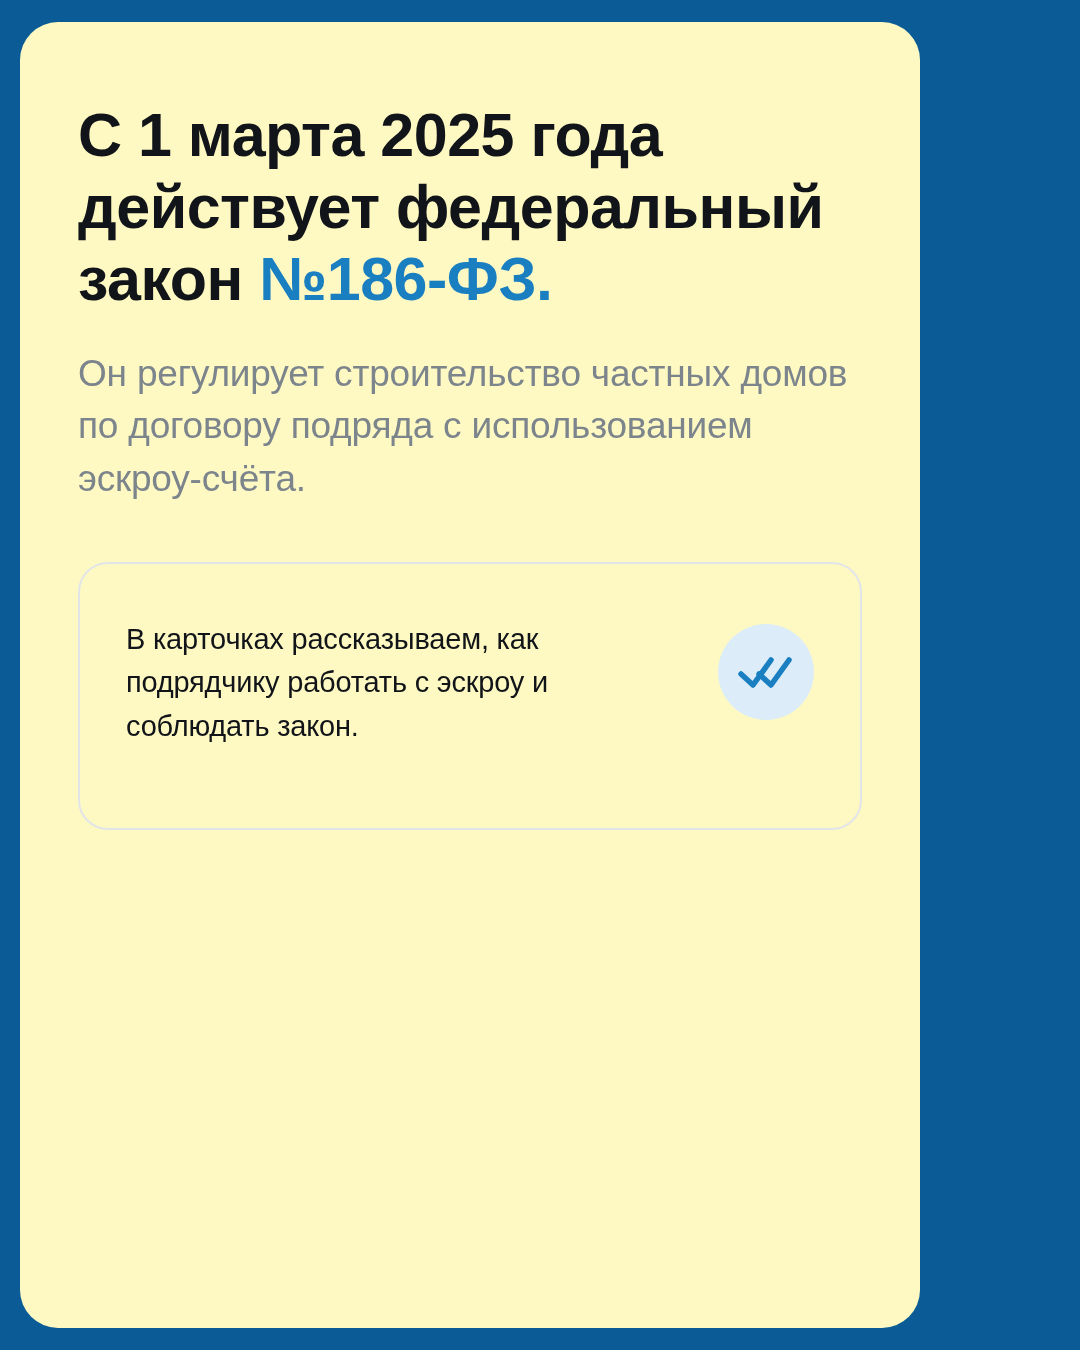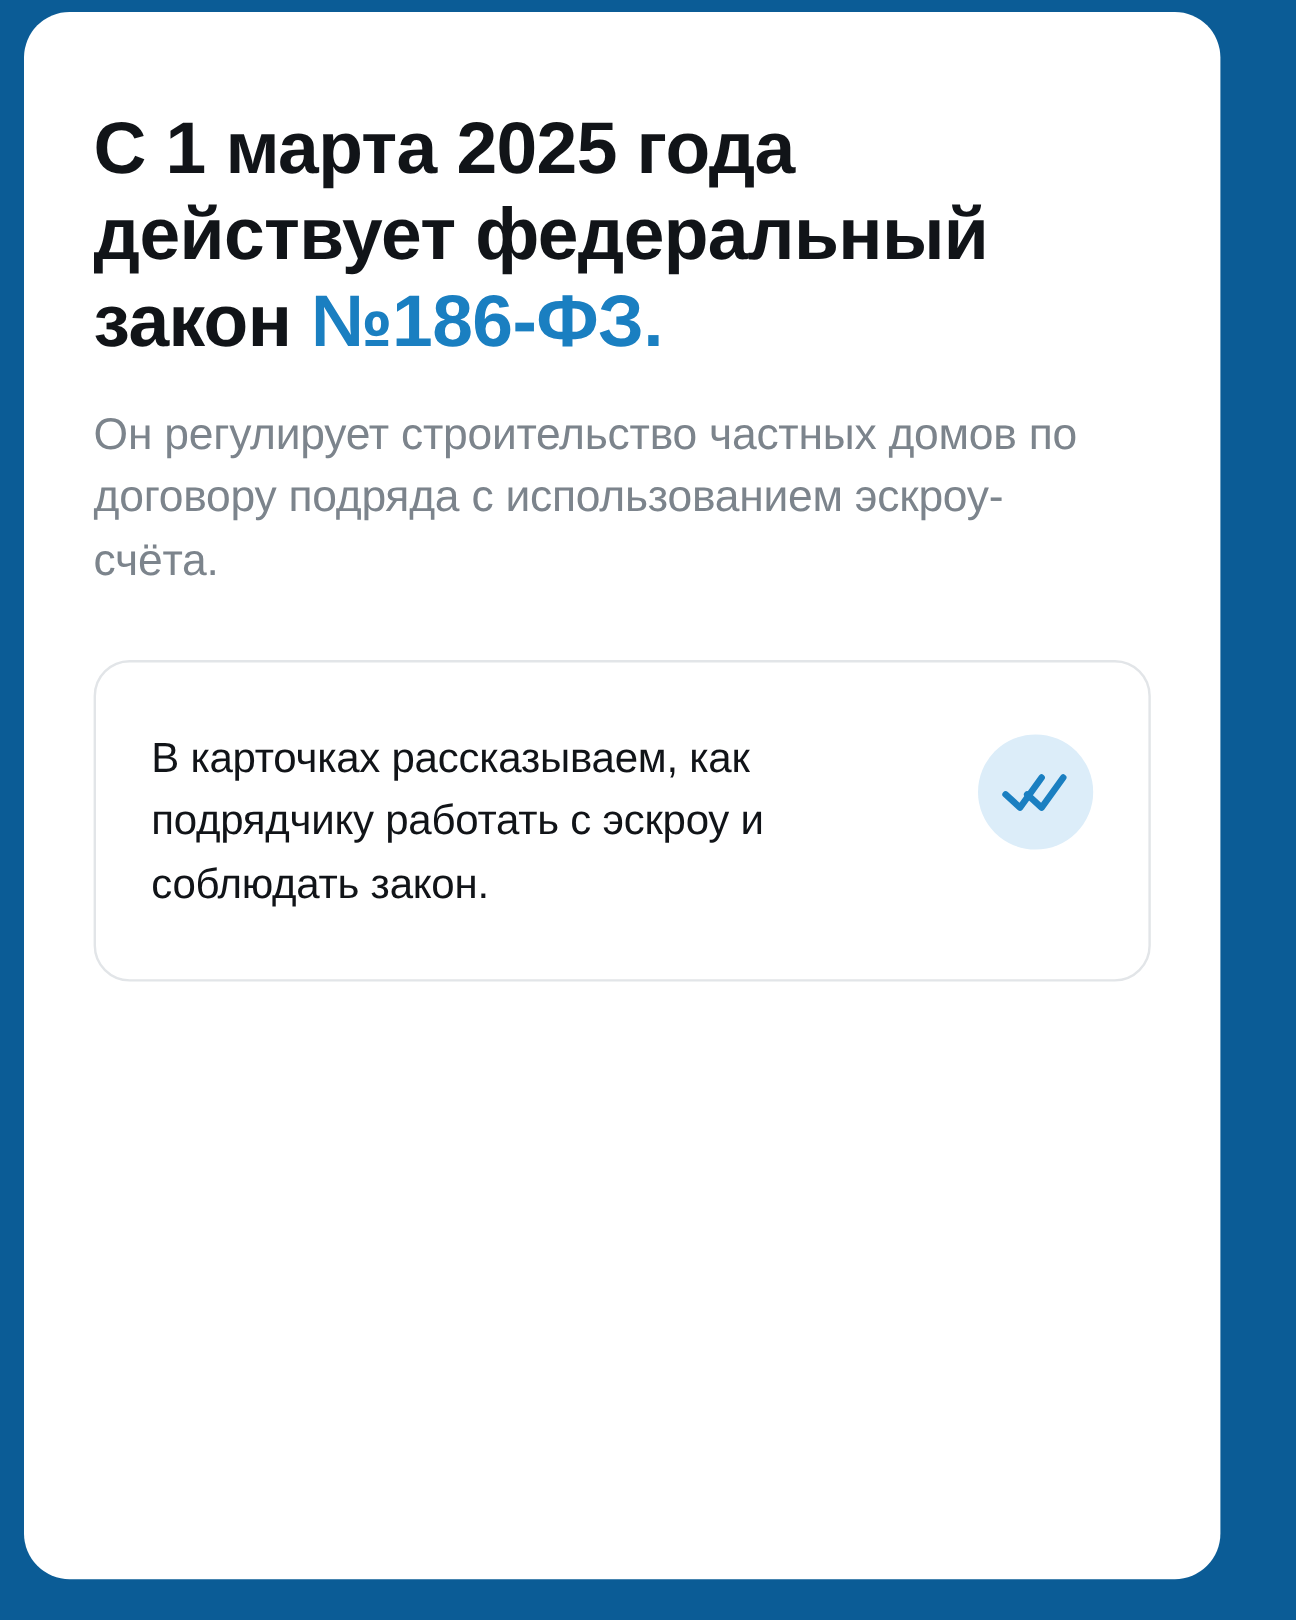--- a/index.html
+++ b/index.html
@@ -9,24 +9,24 @@
   body {
     width: 1080px;
     height: 1350px;
     background: #0B5C96;
     font-family: "Liberation Sans", sans-serif;
     overflow: hidden;
   }
   .slide {
     position: absolute;
     left: 20px;
-    top: 10px;
-    width: 997px;
+    top: 22px;
+    width: 900px;
     height: 1306px;
-    background: #ffffff;
+    background: #fef9c3;
     border-radius: 38px;
     box-sizing: border-box;
     padding: 60px 58px 0 58px;
   }
   .headline {
     font-size: 61px;
     line-height: 1.18;
     font-weight: bold;
     color: #111418;
     letter-spacing: -0.5px;
@@ -50,21 +50,21 @@
     border-radius: 30px;
     height: 268px;
     box-sizing: border-box;
     padding: 54px 46px 0 46px;
     display: flex;
     align-items: flex-start;
     justify-content: space-between;
     gap: 30px;
   }
   .card-text {
-    font-size: 35px;
+    font-size: 29px;
     line-height: 1.5;
     color: #111418;
     font-weight: 500;
     letter-spacing: -0.2px;
     max-width: 640px;
   }
   .icon-circle {
     flex: 0 0 auto;
     width: 96px;
     height: 96px;

